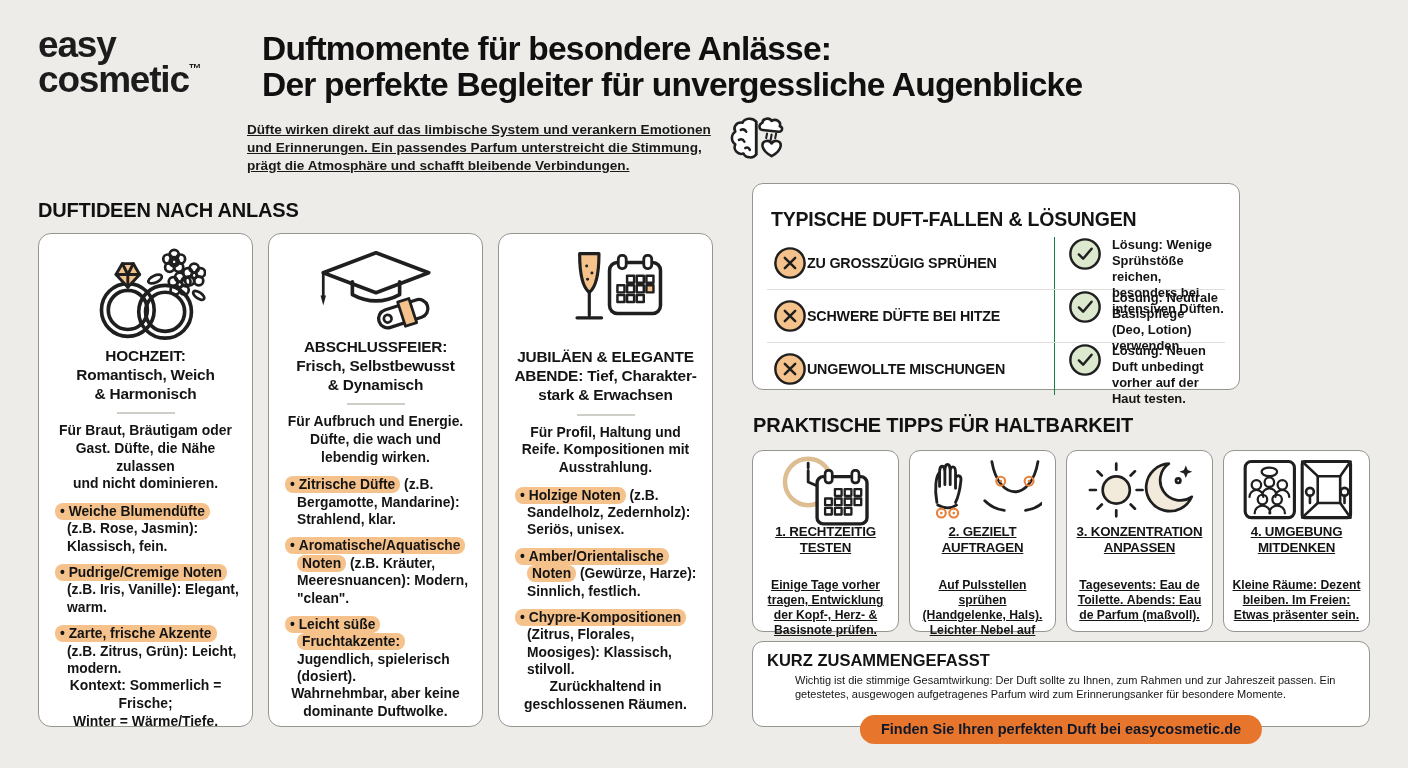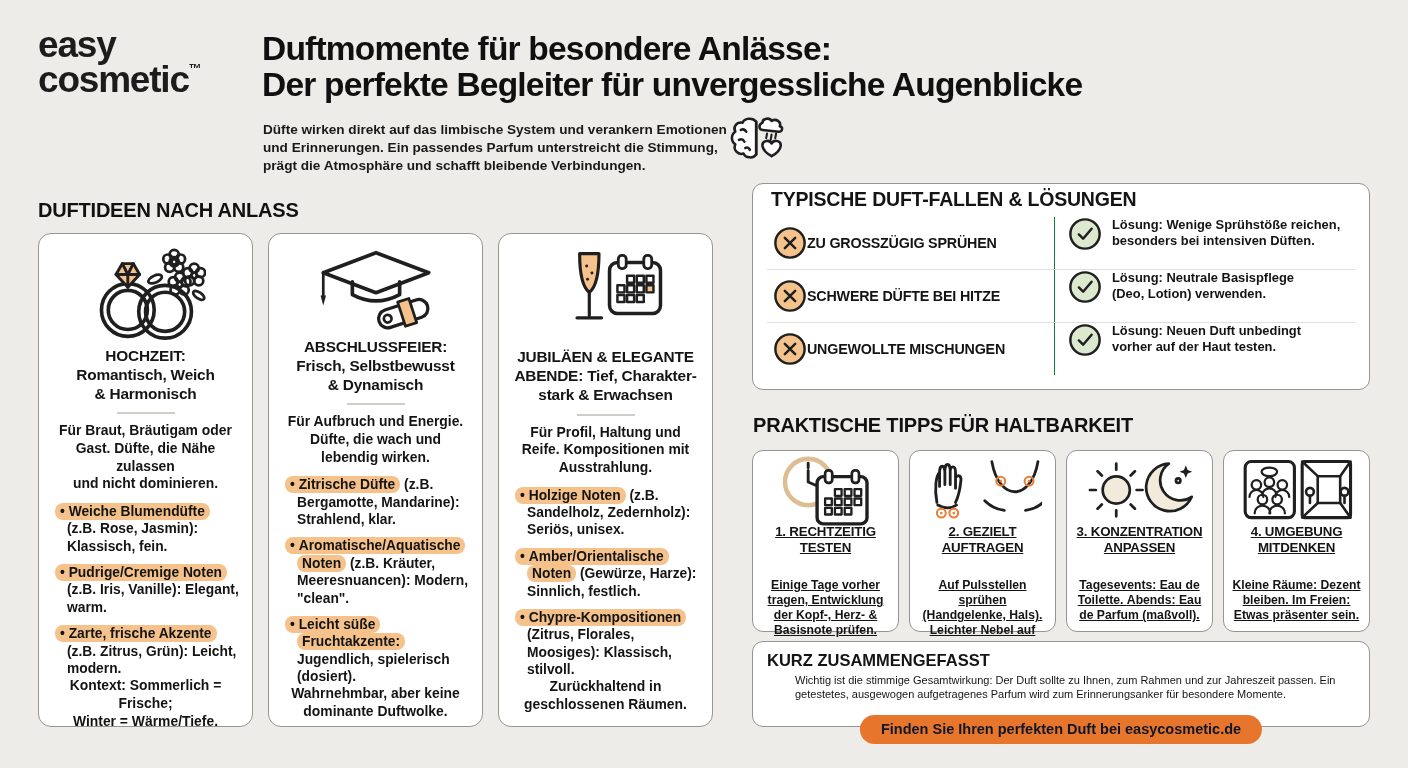--- a/index.html
+++ b/index.html
@@ -9,22 +9,22 @@
     font-family:"Liberation Sans", sans-serif;
     -webkit-font-smoothing:antialiased;
   }
   svg{display:block;}
   
   .logo{position:absolute;left:38px;top:27px;font-size:37px;font-weight:bold;
         line-height:.95;letter-spacing:-1.2px;color:#1c1c1c;}
   .logo .tm{font-size:13px;letter-spacing:0;vertical-align:19px;}
   .main-title{position:absolute;left:262px;top:31px;font-size:33.5px;font-weight:bold;
         letter-spacing:-.8px;line-height:1.07;color:#101010;}
-  .subtitle{position:absolute;left:263px;top:121px;font-size:13.6px;font-weight:bold;
-        line-height:1.32;white-space:pre-line;color:#191919;}
+  .subtitle{position:absolute;left:247px;top:121px;font-size:13.6px;font-weight:bold;
+        line-height:1.32;white-space:pre-line;color:#191919;text-decoration:underline;}
   .header-icon{position:absolute;left:729px;top:114px;}
   
   .sec-heading{position:absolute;font-size:20px;font-weight:bold;letter-spacing:-.2px;color:#111;}
   #occasions-heading{left:38px;top:199px;}
   #tips-heading{left:753px;top:414px;}
   
   .panel{background:#fff;border:1.5px solid #97958F;box-sizing:border-box;}
   
   .occasion-cards{position:absolute;left:38px;top:233px;display:flex;gap:15px;}
   .occasion-card{width:215px;height:494px;border-radius:13px;padding:12px 11px 12px;
@@ -33,22 +33,22 @@
   .card-title{font-size:15.4px;font-weight:bold;line-height:1.22;white-space:pre-line;letter-spacing:-.2px;}
   .card-divider{width:58px;border-top:2px solid #cfcdc8;margin:9px 0 8px;}
   .card-desc{font-size:13.9px;font-weight:bold;line-height:1.27;white-space:pre-line;}
   .card-bullets{margin-top:10px;display:flex;flex-direction:column;gap:9px;width:100%;text-align:left;}
   .bullet-item{font-size:13.8px;font-weight:bold;line-height:1.26;padding-left:17px;text-indent:-12px;}
   .hl{background:#F5C28C;border-radius:8px;padding:1px 5px;
       box-decoration-break:clone;-webkit-box-decoration-break:clone;}
   .hl::before{content:"\2022\00a0";}
   .card-footer{margin-top:auto;font-size:13.9px;font-weight:bold;line-height:1.28;white-space:pre-line;}
   
-  .pitfalls{position:absolute;left:752px;top:183px;width:618px;height:207px;border-radius:11px;
-        padding:2px 14px 4px;}
+  .pitfalls{position:absolute;left:752px;top:183px;width:488px;height:207px;border-radius:11px;
+        padding:22px 14px 4px;}
   .pitfalls-heading{font-size:19.5px;font-weight:bold;letter-spacing:-.2px;margin:2px 0 6px 4px;}
   .pitfall-row{display:flex;align-items:stretch;height:52px;}
   .pitfall-row + .pitfall-row{border-top:1px solid #e0dedb;}
   .pit-left{width:288px;display:flex;align-items:center;padding-left:6px;
         border-right:1px solid #15803d;box-sizing:border-box;}
   .pit-right{flex:1;display:flex;align-items:flex-start;gap:10px;padding-left:13px;}
   .pit-icon{width:34px;height:34px;flex:none;}
   .pit-label{font-size:14.3px;font-weight:bold;letter-spacing:-.2px;}
   .pit-solution{font-size:12.9px;font-weight:bold;line-height:1.24;white-space:pre-line;}
   

